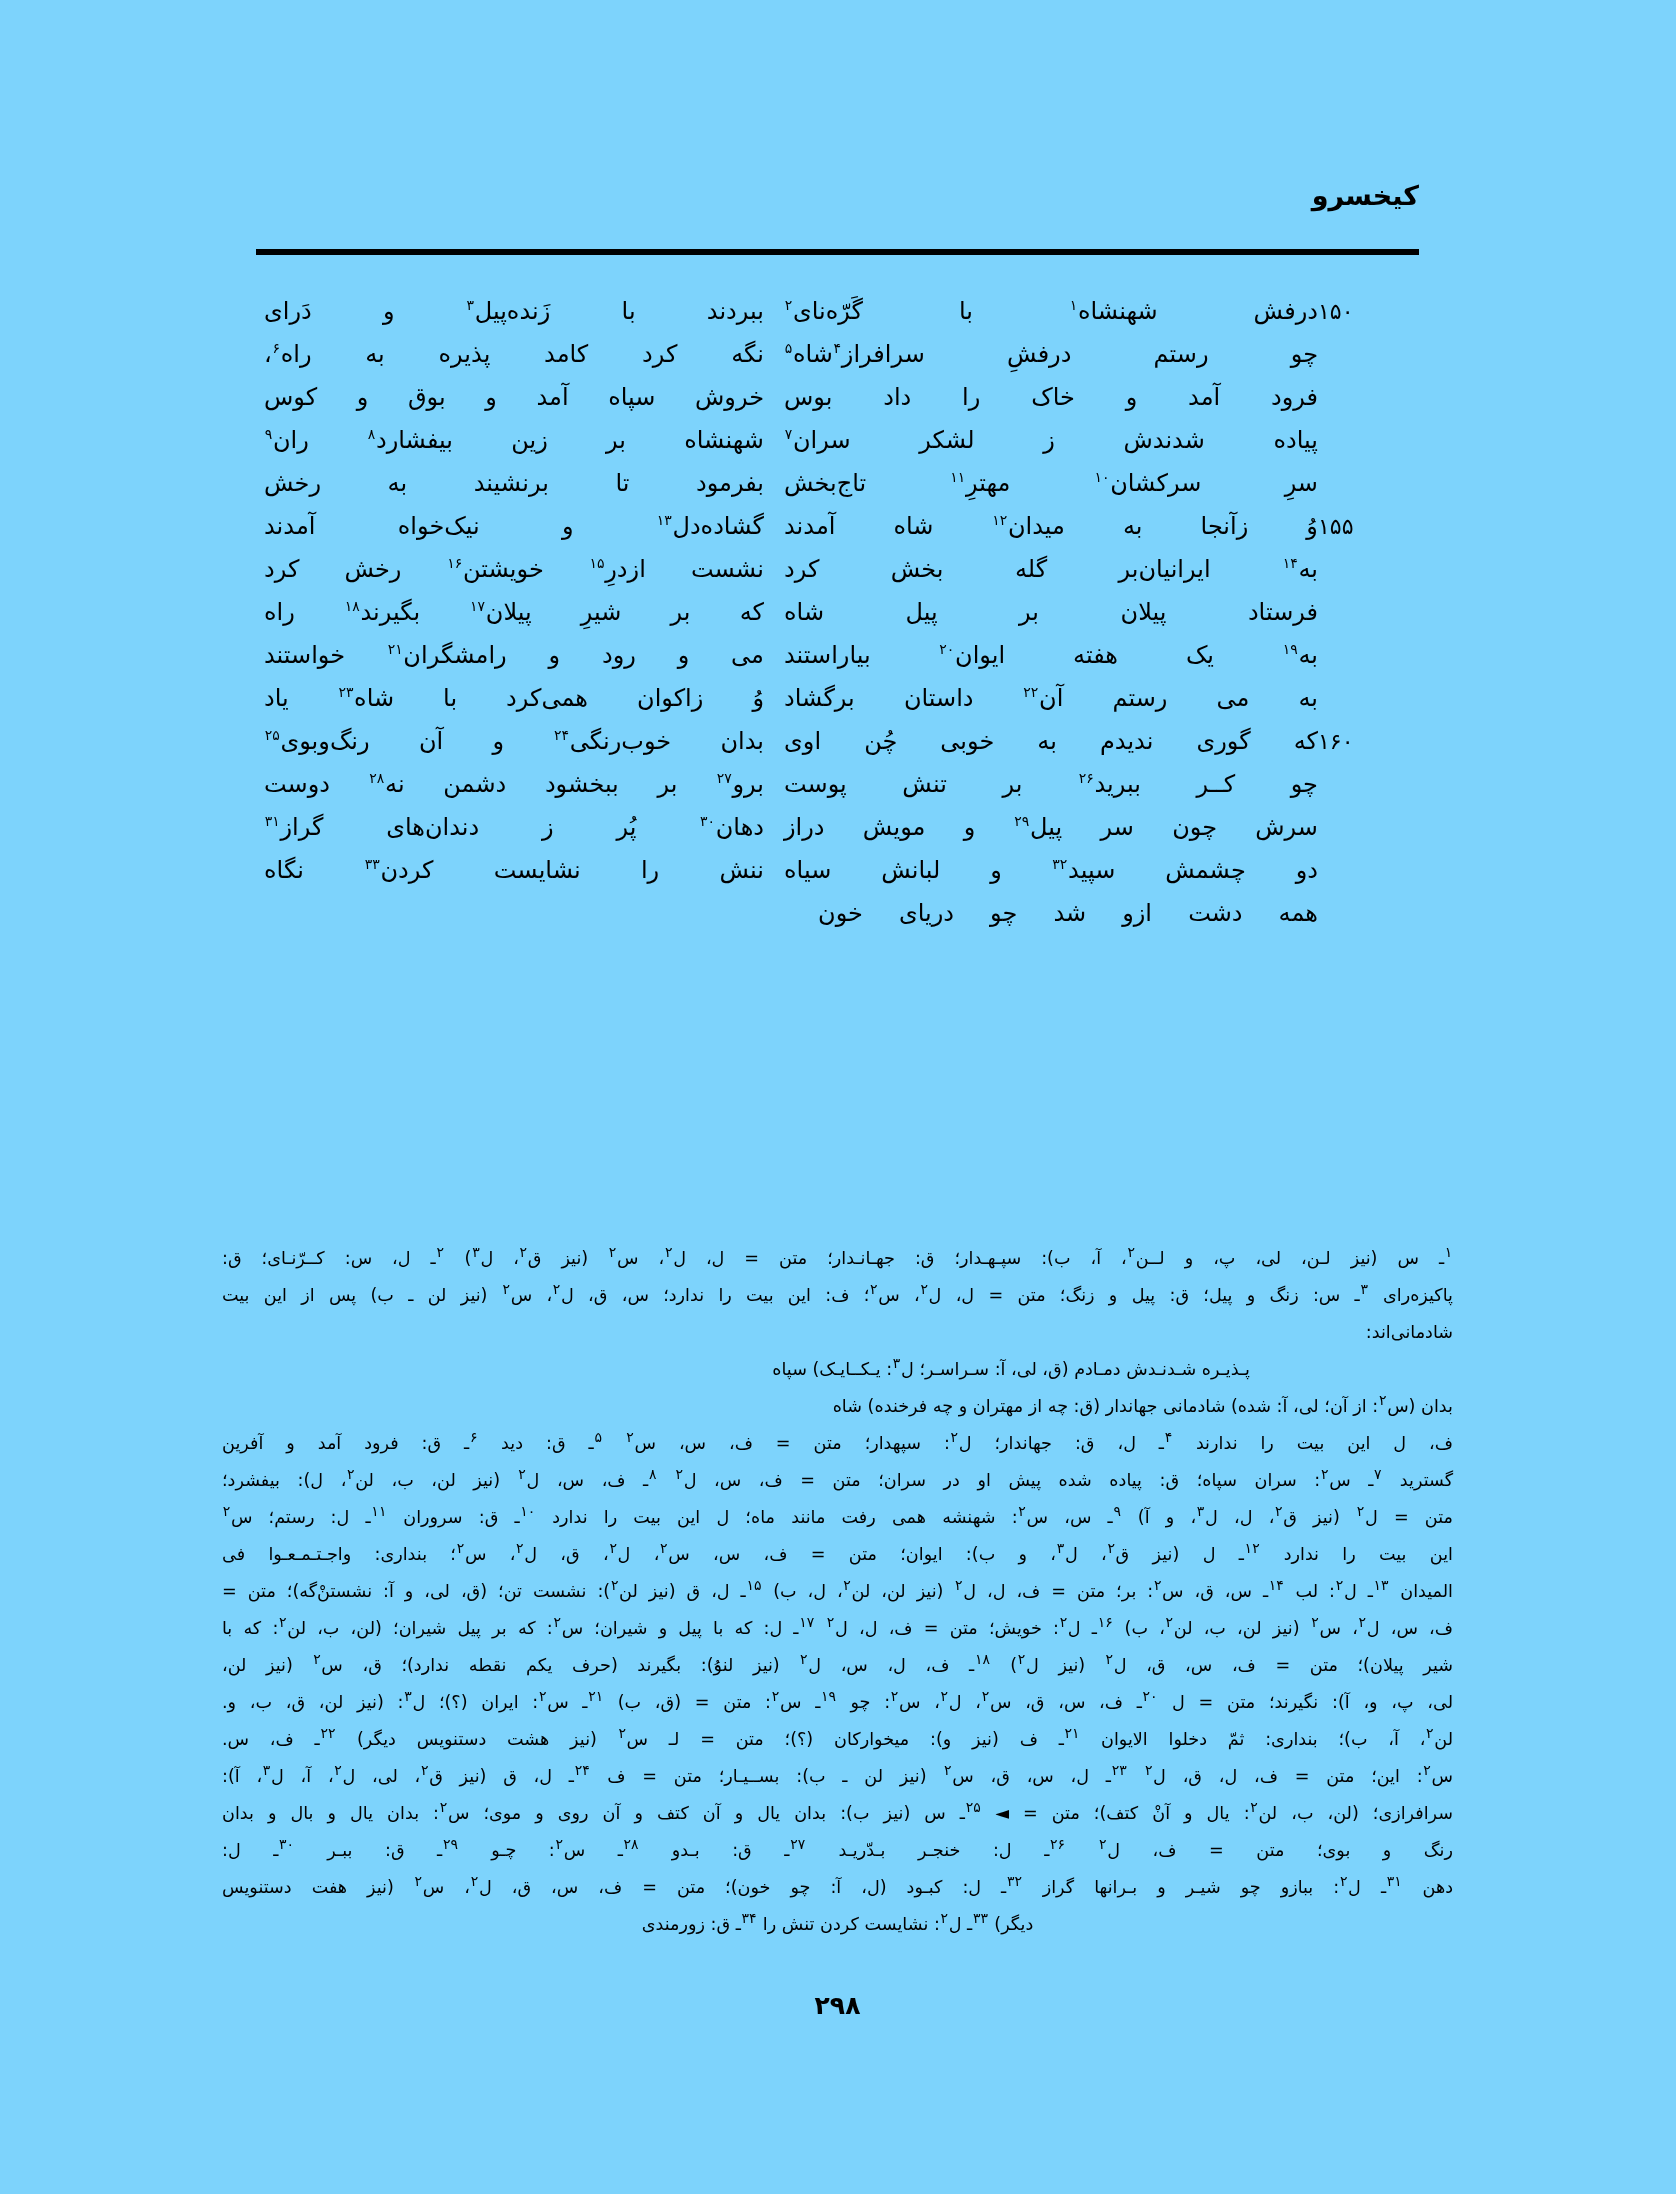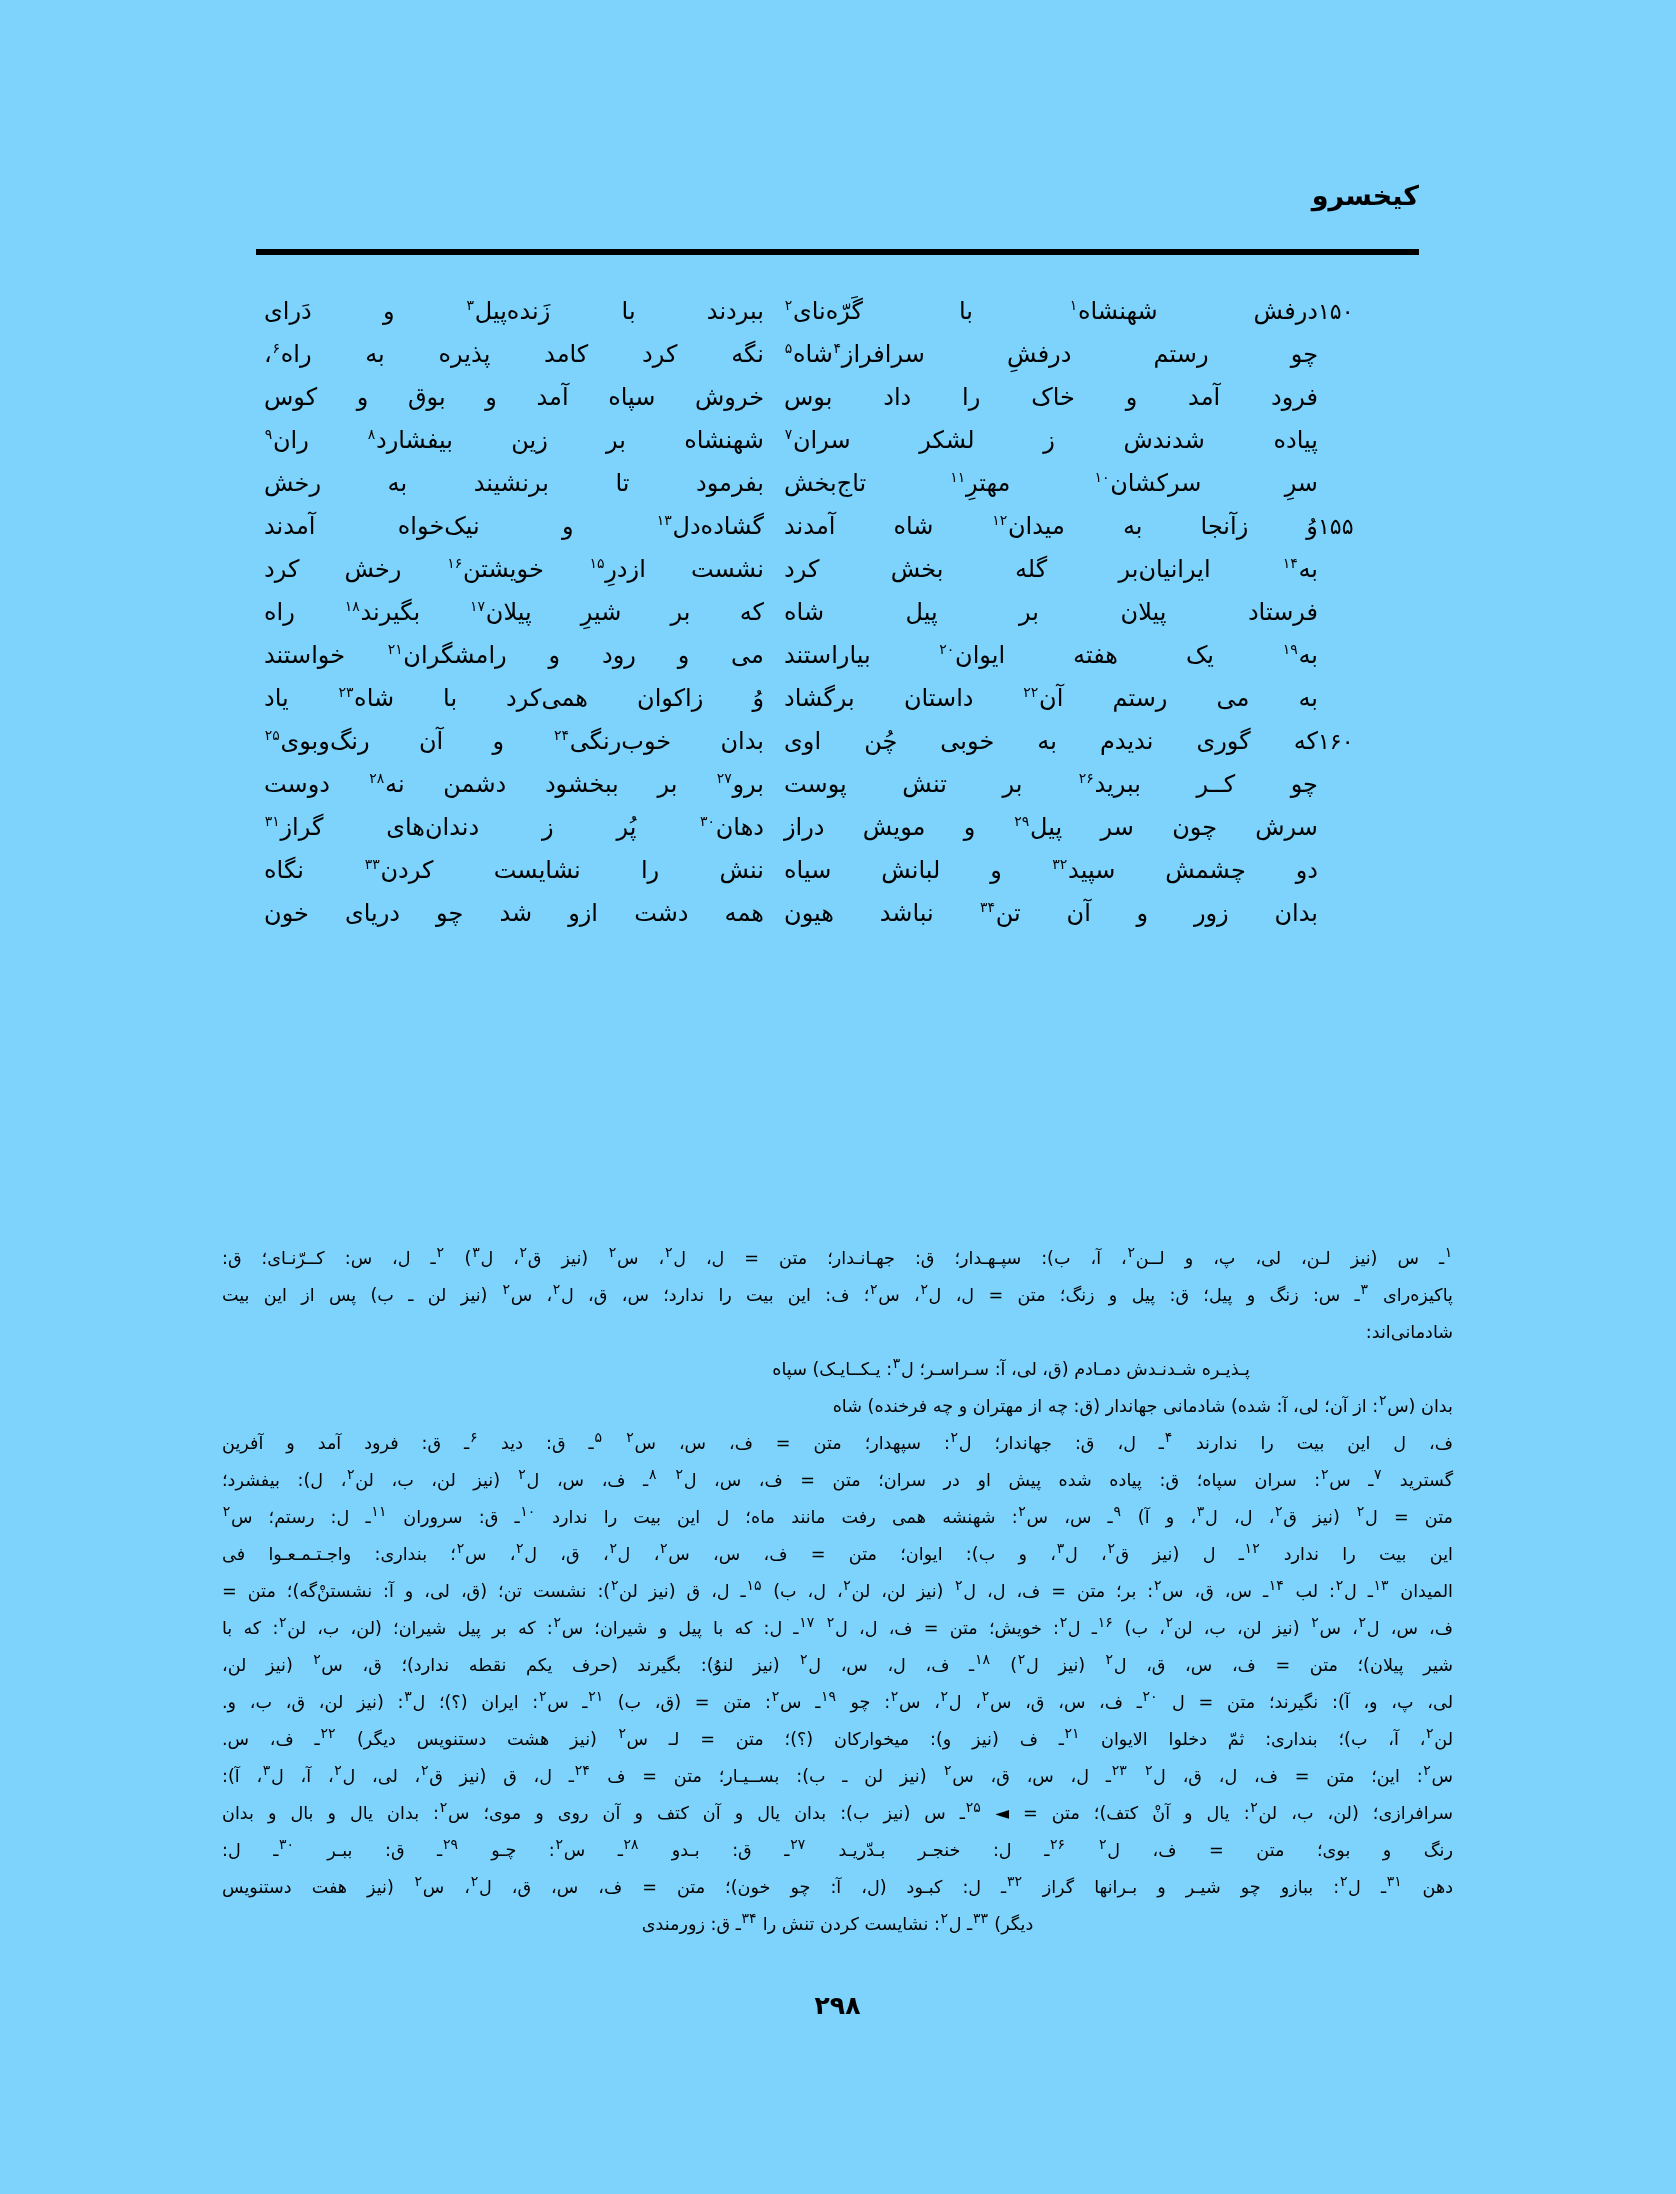--- a/index.html
+++ b/index.html
@@ -201,21 +201,20 @@
         <div class="hemistich first"><span class="w">سرش</span> <span class="w">چون</span> <span class="w">سر</span> <span class="w">پيل<sup class="nm">۲۹</sup></span> <span class="w">و</span> <span class="w">مويش</span> <span class="w">دراز</span></div>
         <div class="hemistich second"><span class="w">دهان<sup class="nm">۳۰</sup></span> <span class="w">پُر</span> <span class="w">ز</span> <span class="w">دندان‌هاى</span> <span class="w">گراز<sup class="nm">۳۱</sup></span></div>
       </div>
       <div class="verse-row">
         <div class="verse-num"></div>
         <div class="hemistich first"><span class="w">دو</span> <span class="w">چشمش</span> <span class="w">سپيد<sup class="nm">۳۲</sup></span> <span class="w">و</span> <span class="w">لبانش</span> <span class="w">سياه</span></div>
         <div class="hemistich second"><span class="w">ننش</span> <span class="w">را</span> <span class="w">نشايست</span> <span class="w">كردن<sup class="nm">۳۳</sup></span> <span class="w">نگاه</span></div>
       </div>
       <div class="verse-row">
         <div class="verse-num"></div>
-        <div class="hemistich first"><span class="w">بدان</span> <span class="w">زور</span> <span class="w">و</span> <span class="w">آن</span> <span class="w">تن<sup class="nm">۳۴</sup></span> <span class="w">نباشد</span> <span class="w">هيون</span></div>
         <div class="hemistich second"><span class="w">همه</span> <span class="w">دشت</span> <span class="w">ازو</span> <span class="w">شد</span> <span class="w">چو</span> <span class="w">درياى</span> <span class="w">خون</span></div>
       </div>
     </div>
 
   <div class="notes" id="notes-block">
       <div class="note-line"><sup class="nm">۱</sup>ـ س (نيز لـن، لى، پ، و لــن<sup class="nm">۲</sup>، آ، ب): سپـهـدار؛ ق: جهـانـدار؛ متن = ل، ل<sup class="nm">۲</sup>، س<sup class="nm">۲</sup> (نيز ق<sup class="nm">۲</sup>، ل<sup class="nm">۳</sup>)    <sup class="nm">۲</sup>ـ ل، س: كــرّنـاى؛ ق:</div>
       <div class="note-line">پاكيزه‌راى    <sup class="nm">۳</sup>ـ س: زنگ و پيل؛ ق: پيل و زنگ؛ متن = ل، ل<sup class="nm">۲</sup>، س<sup class="nm">۲</sup>؛ ف: اين بيت را ندارد؛ س، ق، ل<sup class="nm">۲</sup>، س<sup class="nm">۲</sup> (نيز لن ـ ب) پس از اين بيت</div>
       <div class="note-line ragged">شادمانى‌اند:</div>
       <div class="note-line indent-a">پـذيـره شـدنـدش دمـادم (ق، لى، آ: سـراسـر؛ ل<sup class="nm">۳</sup>: يـكــايـک) سپاه</div>
       <div class="note-line indent-c">بدان (س<sup class="nm">۲</sup>: از آن؛ لى، آ: شده) شادمانى جهاندار (ق: چه از مهتران و چه فرخنده) شاه</div>

